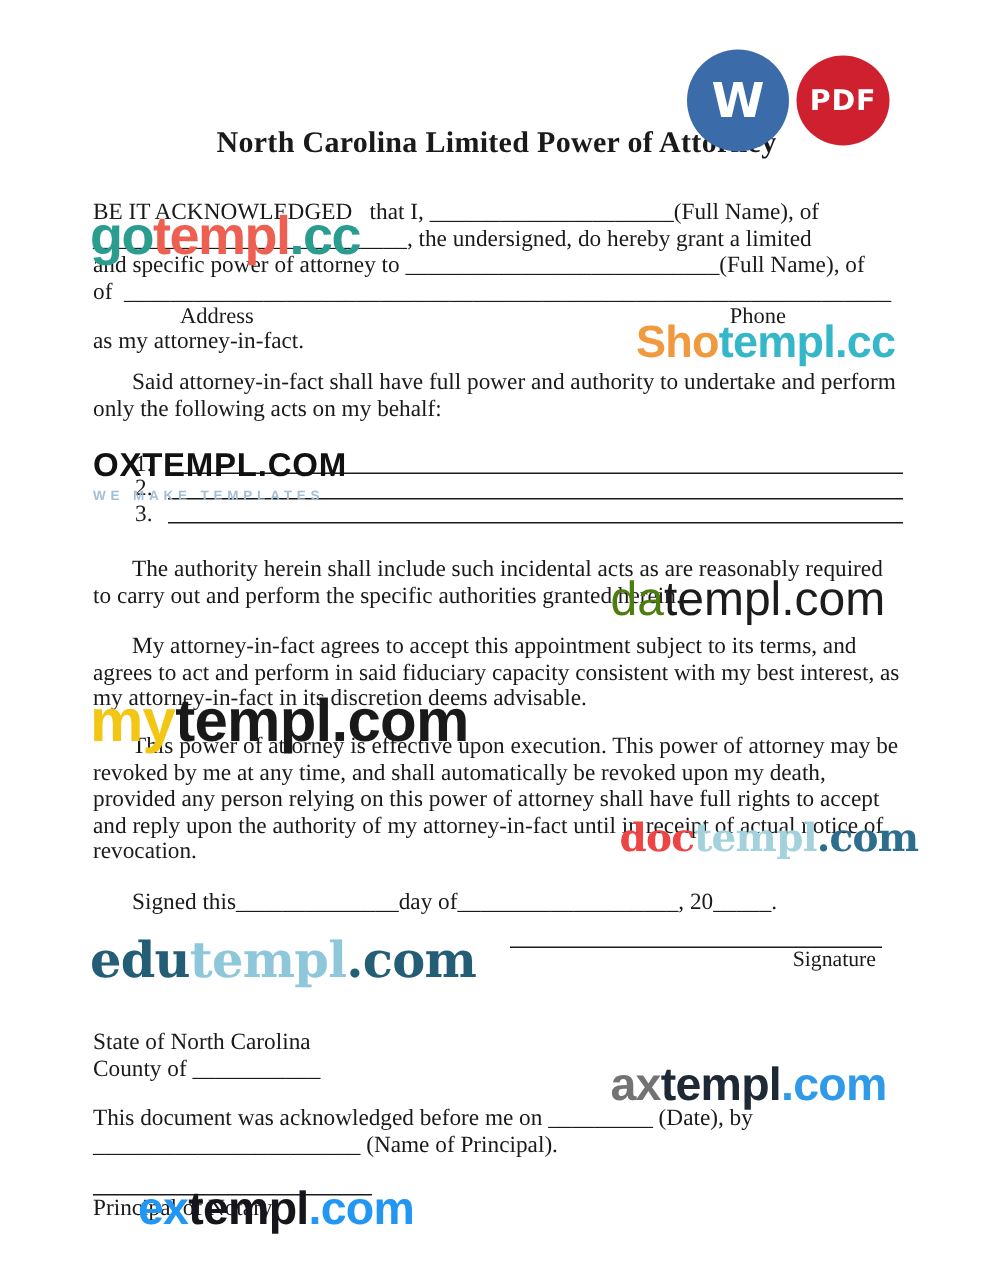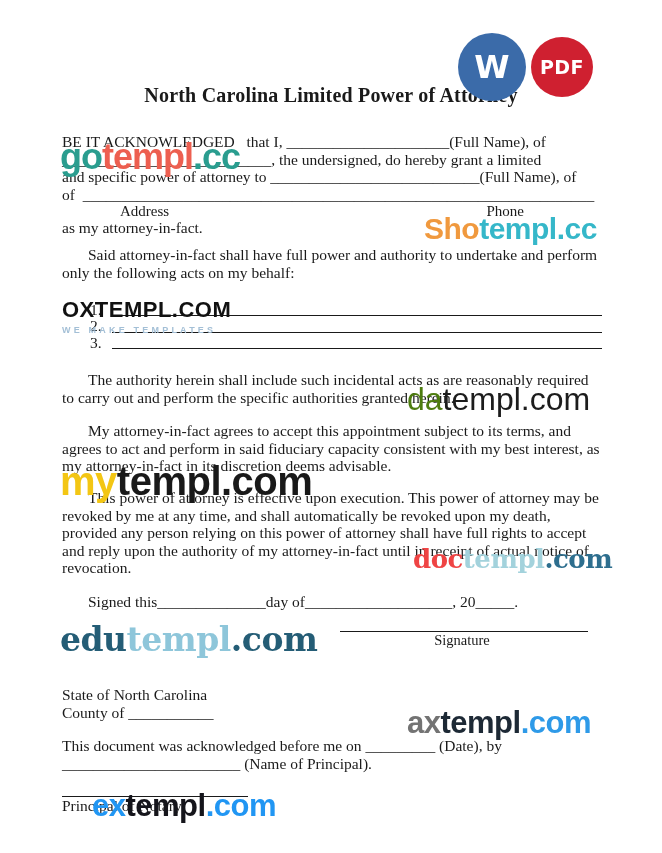--- a/index.html
+++ b/index.html
@@ -34,21 +34,21 @@
   .pre{white-space:pre;}
   .indent{text-indent:26px;}
   .labels-row{display:flex;font-size:15px;line-height:15px;margin-top:1px;}
   .labels-row .addr{margin-left:58px;}
   .labels-row .phone{margin-left:auto;margin-right:78px;}
   .list-row{display:flex;align-items:flex-end;height:16px;margin-bottom:0.5px;}
   .list-row .num{margin-left:28px;padding-right:10px;}
   .list-row .rule{flex:1;border-bottom:1.6px solid #1a1a1a;margin-bottom:2px;}
   .sig-block{position:absolute;left:340px;top:631px;width:248px;z-index:2;}
   .sig-block .sigrule{border-top:1.6px solid #1a1a1a;}
-  .sig-block .siglabel{text-align:center;font-size:14.5px;line-height:16px;padding-right:4px;font-family:"Liberation Serif", serif;}
+  .sig-block .siglabel{text-align:right;font-size:14.5px;line-height:16px;padding-right:4px;font-family:"Liberation Serif", serif;}
   .notary-block{position:absolute;left:62px;top:796px;width:540px;z-index:2;}
   .notary-block .notrule{width:186px;border-top:1.5px solid #1a1a1a;margin-bottom:2px;}
   .notary-block div{font-size:15.5px;line-height:14.5px;}
   .wm{
     position:absolute;z-index:4;
     font-family:Liberation Sans, sans-serif;
     white-space:nowrap;
   }
   .wm-gotempl{left:60px;top:136px;font-size:36px;font-weight:800;letter-spacing:-1px;}
   .wm-shotempl{left:424px;top:212px;font-size:30px;font-weight:600;letter-spacing:-0.5px;}

